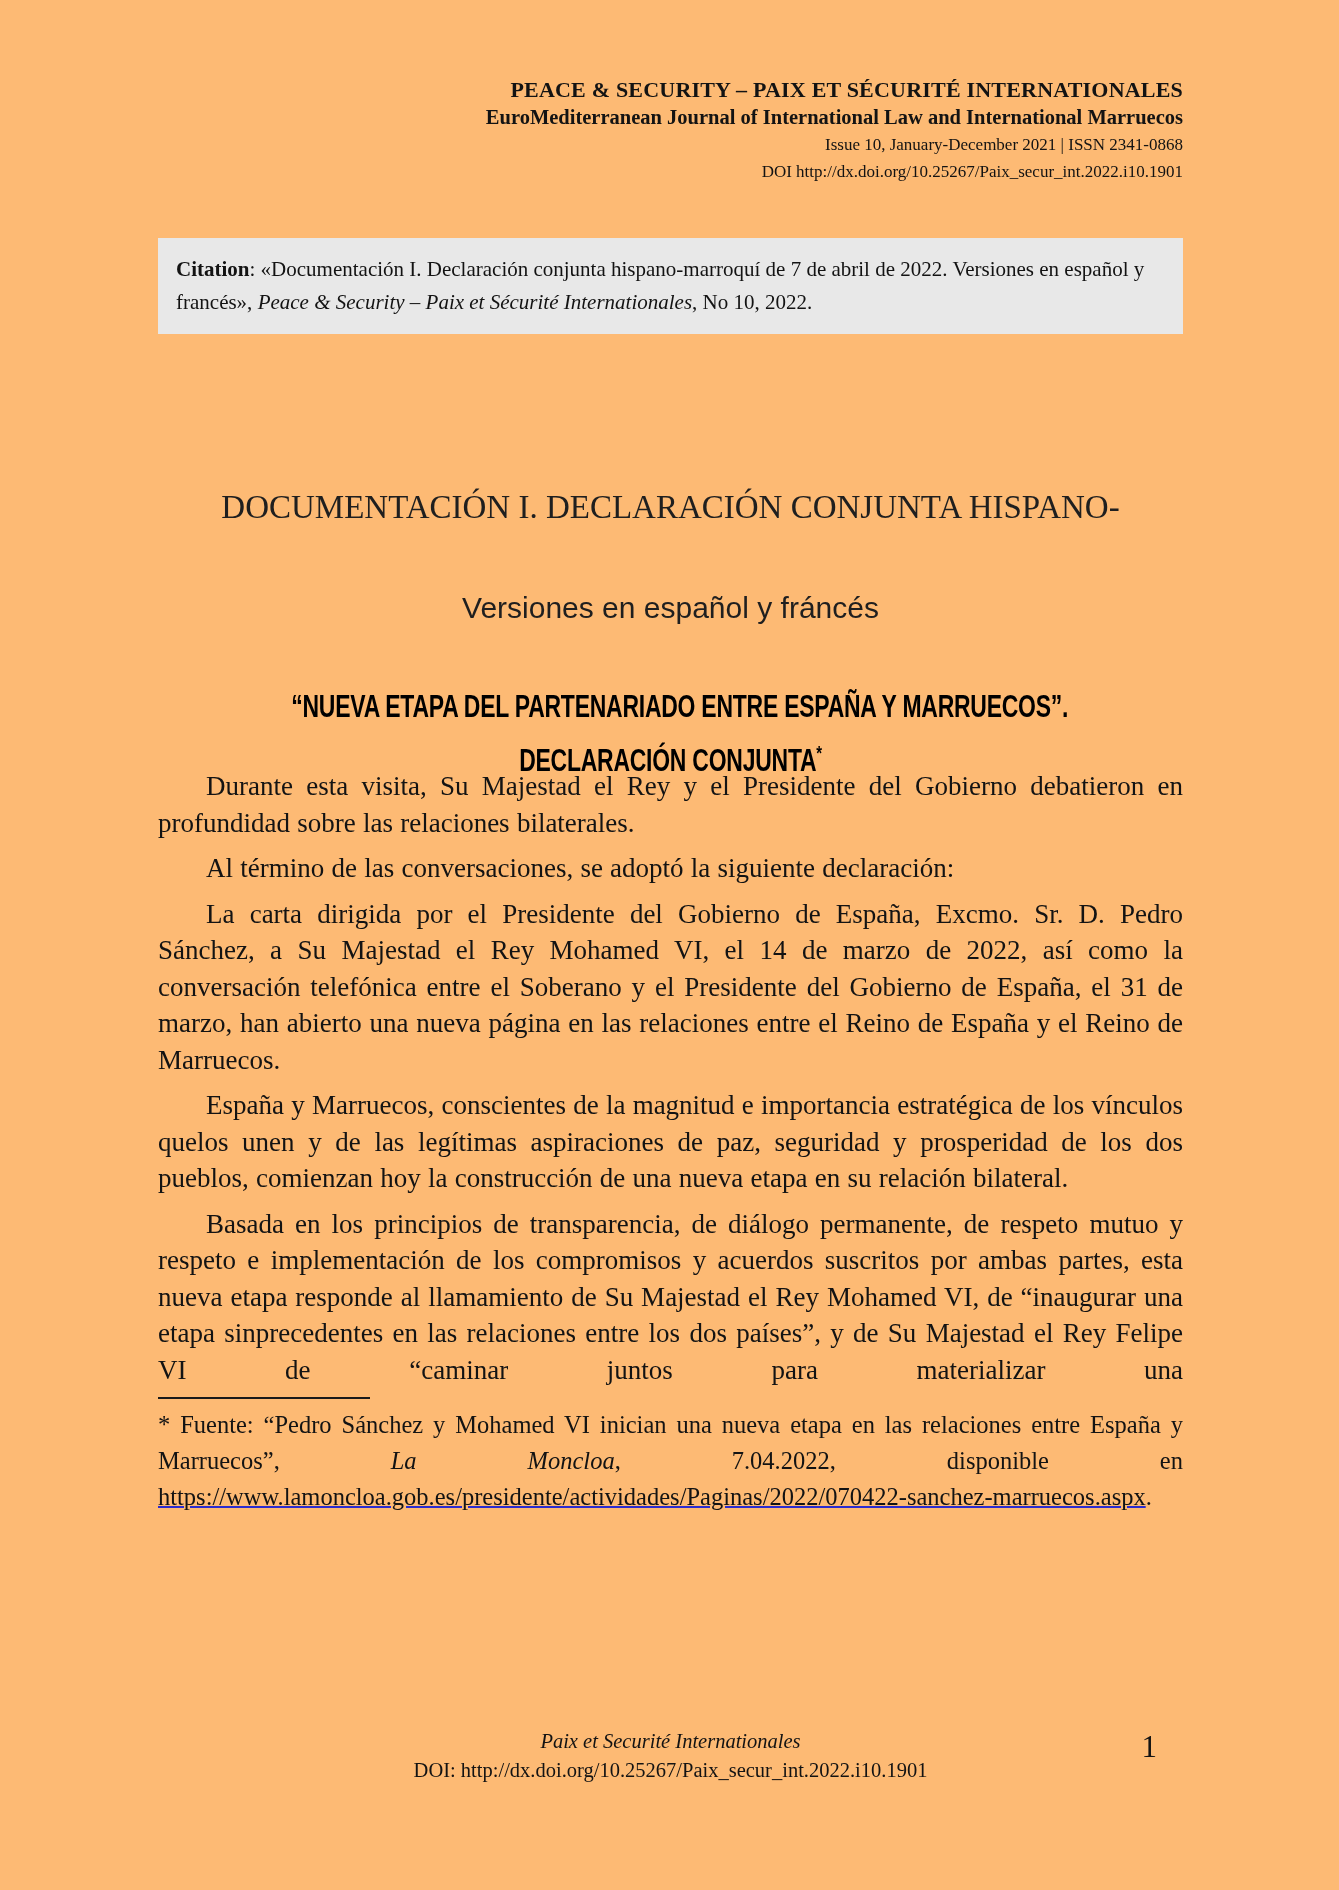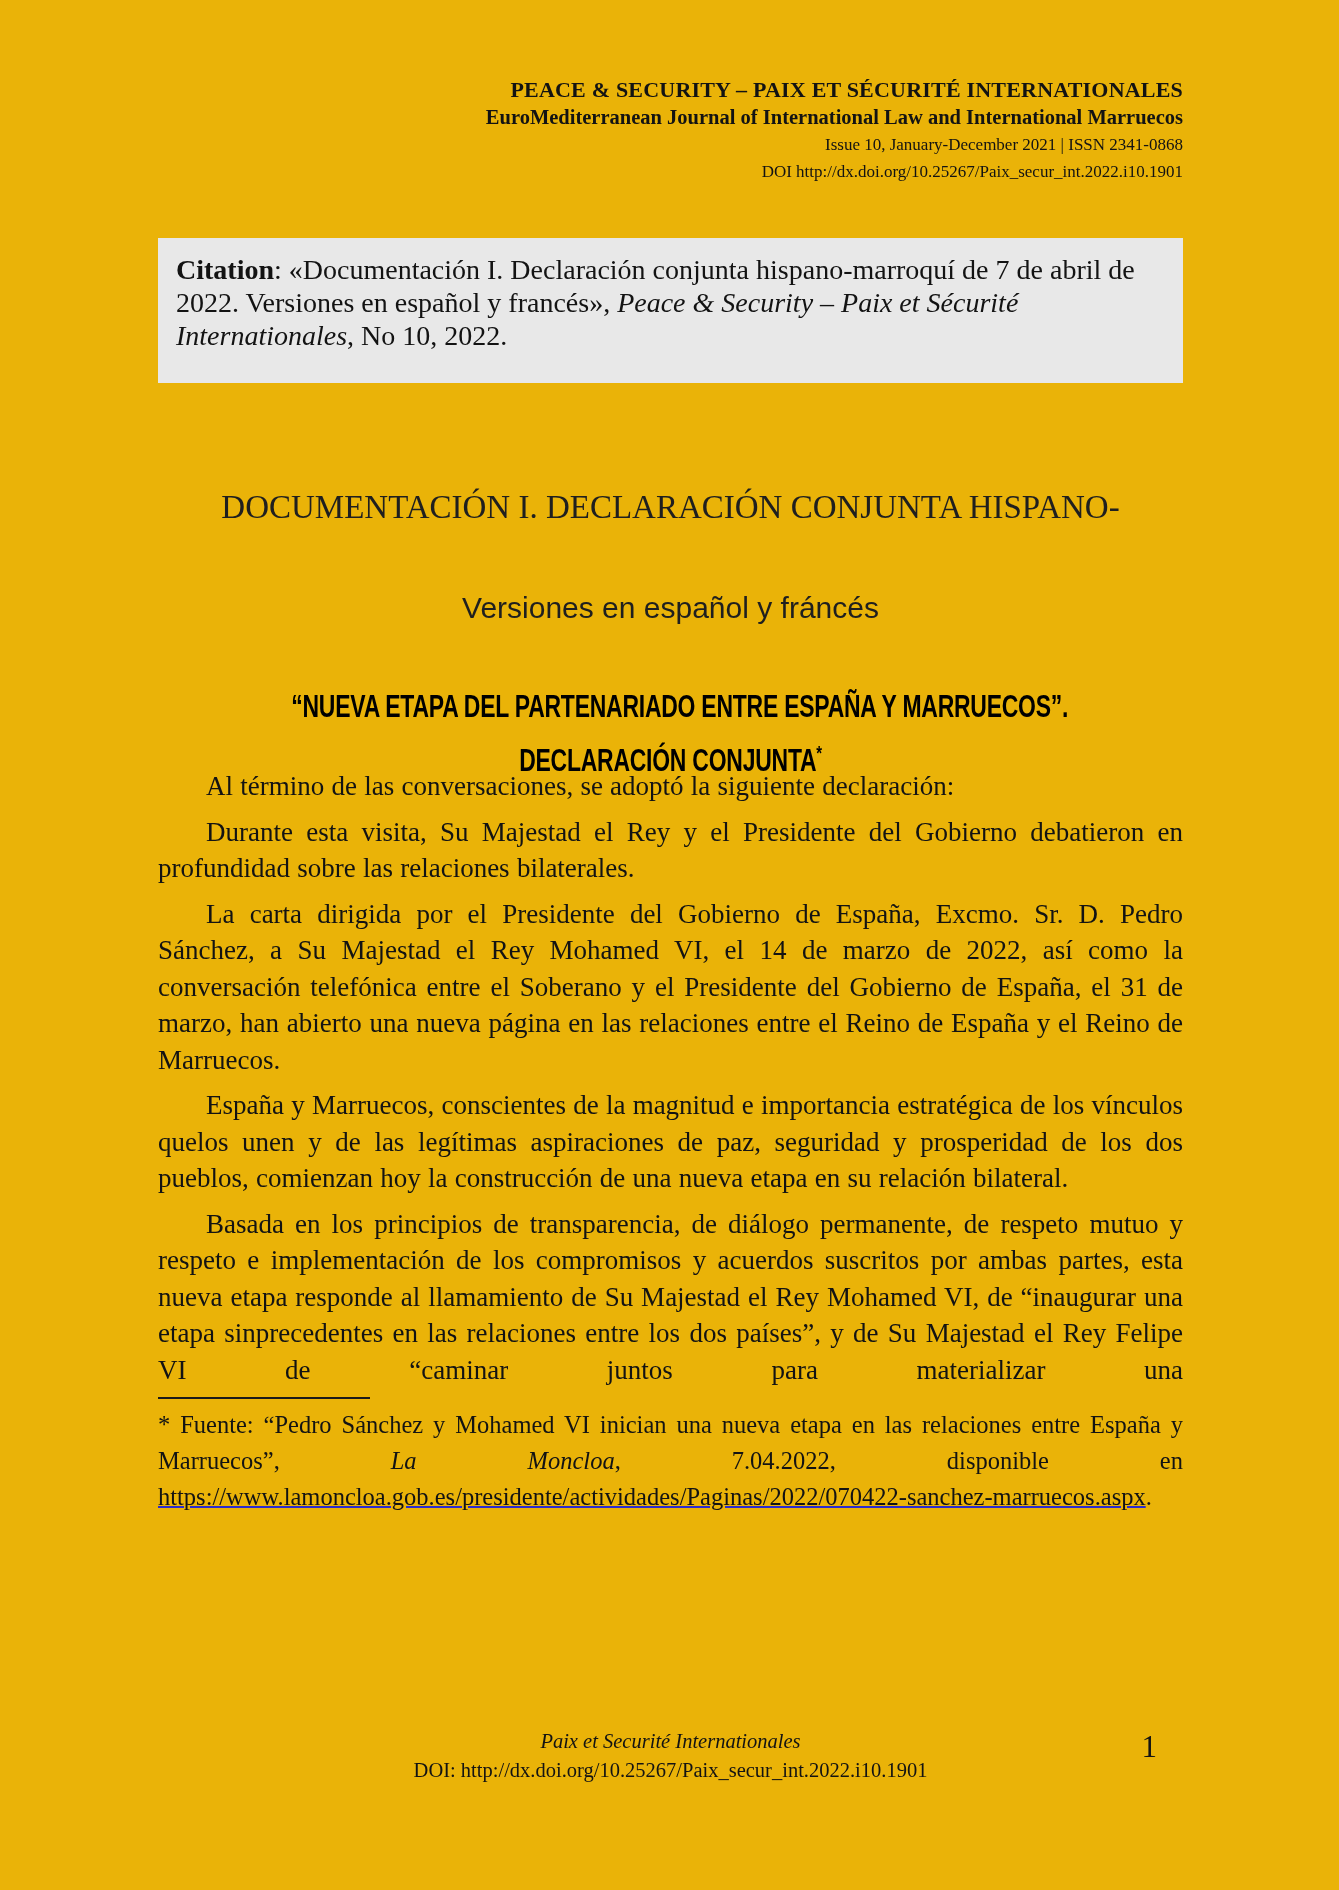--- a/index.html
+++ b/index.html
@@ -3,43 +3,43 @@
 <meta charset="utf-8">
 <title>Paix et Sécurité Internationales — p. 1</title>
 <style>
   * { margin: 0; padding: 0; box-sizing: border-box; }
   html, body { background: #9a9a9a; }
   .page {
     position: relative;
     width: 1339px;
     height: 1890px;
     margin: 0 auto;
-    background: #eab308;
+    background: #fdba74;
     color: #131313;
     font-family: "Liberation Serif", serif;
     overflow: hidden;
   }
 
   
   .journal-header {
     position: absolute;
     top: 76px; left: 158px; width: 1025px;
     text-align: right;
   }
   .jh-line1 { font-weight: bold; font-size: 22px; line-height: 28px; letter-spacing: 0.2px; }
   .jh-line2 { font-weight: bold; font-size: 20.5px; line-height: 27px; }
   .jh-line3, .jh-line4 { font-weight: normal; font-size: 17px; line-height: 27px; }
 
   
   .citation-box {
     position: absolute;
     top: 238px; left: 158px; width: 1025px;
     background: #e8e8e8;
-    padding: 15px 18px 31px 18px;
-    font-size: 28px;
+    padding: 15px 18px 15px 18px;
+    font-size: 21px;
     line-height: 33px;
     text-align: left;
   }
   .citation-box .cite-label { font-weight: bold; }
   .citation-box .cite-journal { font-style: italic; }
 
   
   .article-title {
     position: absolute;
     top: 483px; left: 158px; width: 1025px;
@@ -152,22 +152,22 @@
   </h1>
   <div class="article-subtitle">Versiones en español y fráncés</div>
 
   <h2 class="section-heading">
     <div>“NUEVA ETAPA DEL PARTENARIADO ENTRE ESPAÑA Y MARRUECOS”.</div>
     <div><span>DECLARACIÓN CONJUNTA</span><sup>*</sup></div>
   </h2>
 
   <div class="article-flow">
     <div class="article-body">
+      <p>Durante esta visita, Su Majestad el Rey y el Presidente del Gobierno debatieron en profundidad sobre las relaciones bilaterales.</p>
       <p>Al término de las conversaciones, se adoptó la siguiente declaración:</p>
-      <p>Durante esta visita, Su Majestad el Rey y el Presidente del Gobierno debatieron en profundidad sobre las relaciones bilaterales.</p>
       <p>La carta dirigida por el Presidente del Gobierno de España, Excmo. Sr. D. Pedro Sánchez, a Su Majestad el Rey Mohamed VI, el 14 de marzo de 2022, así como la conversación telefónica entre el Soberano y el Presidente del Gobierno de España, el 31 de marzo, han abierto una nueva página en las relaciones entre el Reino de España y el Reino de Marruecos.</p>
       <p>España y Marruecos, conscientes de la magnitud e importancia estratégica de los vínculos quelos unen y de las legítimas aspiraciones de paz, seguridad y prosperidad de los dos pueblos, comienzan hoy la construcción de una nueva etapa en su relación bilateral.</p>
       <p class="continues">Basada en los principios de transparencia, de diálogo permanente, de respeto mutuo y respeto e implementación de los compromisos y acuerdos suscritos por ambas partes, esta nueva etapa responde al llamamiento de Su Majestad el Rey Mohamed VI, de “inaugurar una etapa sinprecedentes en las relaciones entre los dos países”, y de Su Majestad el Rey Felipe VI de “caminar juntos para materializar una</p>
     </div>
 
     <hr class="footnote-separator">
 
     <div class="footnote">
       <span>*</span><span> Fuente: “Pedro Sánchez y Mohamed VI inician una nueva etapa en las relaciones entre España y Marruecos”, </span><span class="fn-source">La Moncloa</span><span>, 7.04.2022, disponible en </span><a href="#" class="fn-link">https://www.lamoncloa.gob.es/presidente/actividades/Paginas/2022/070422-sanchez-marruecos.aspx</a><span>.</span>
     </div>

